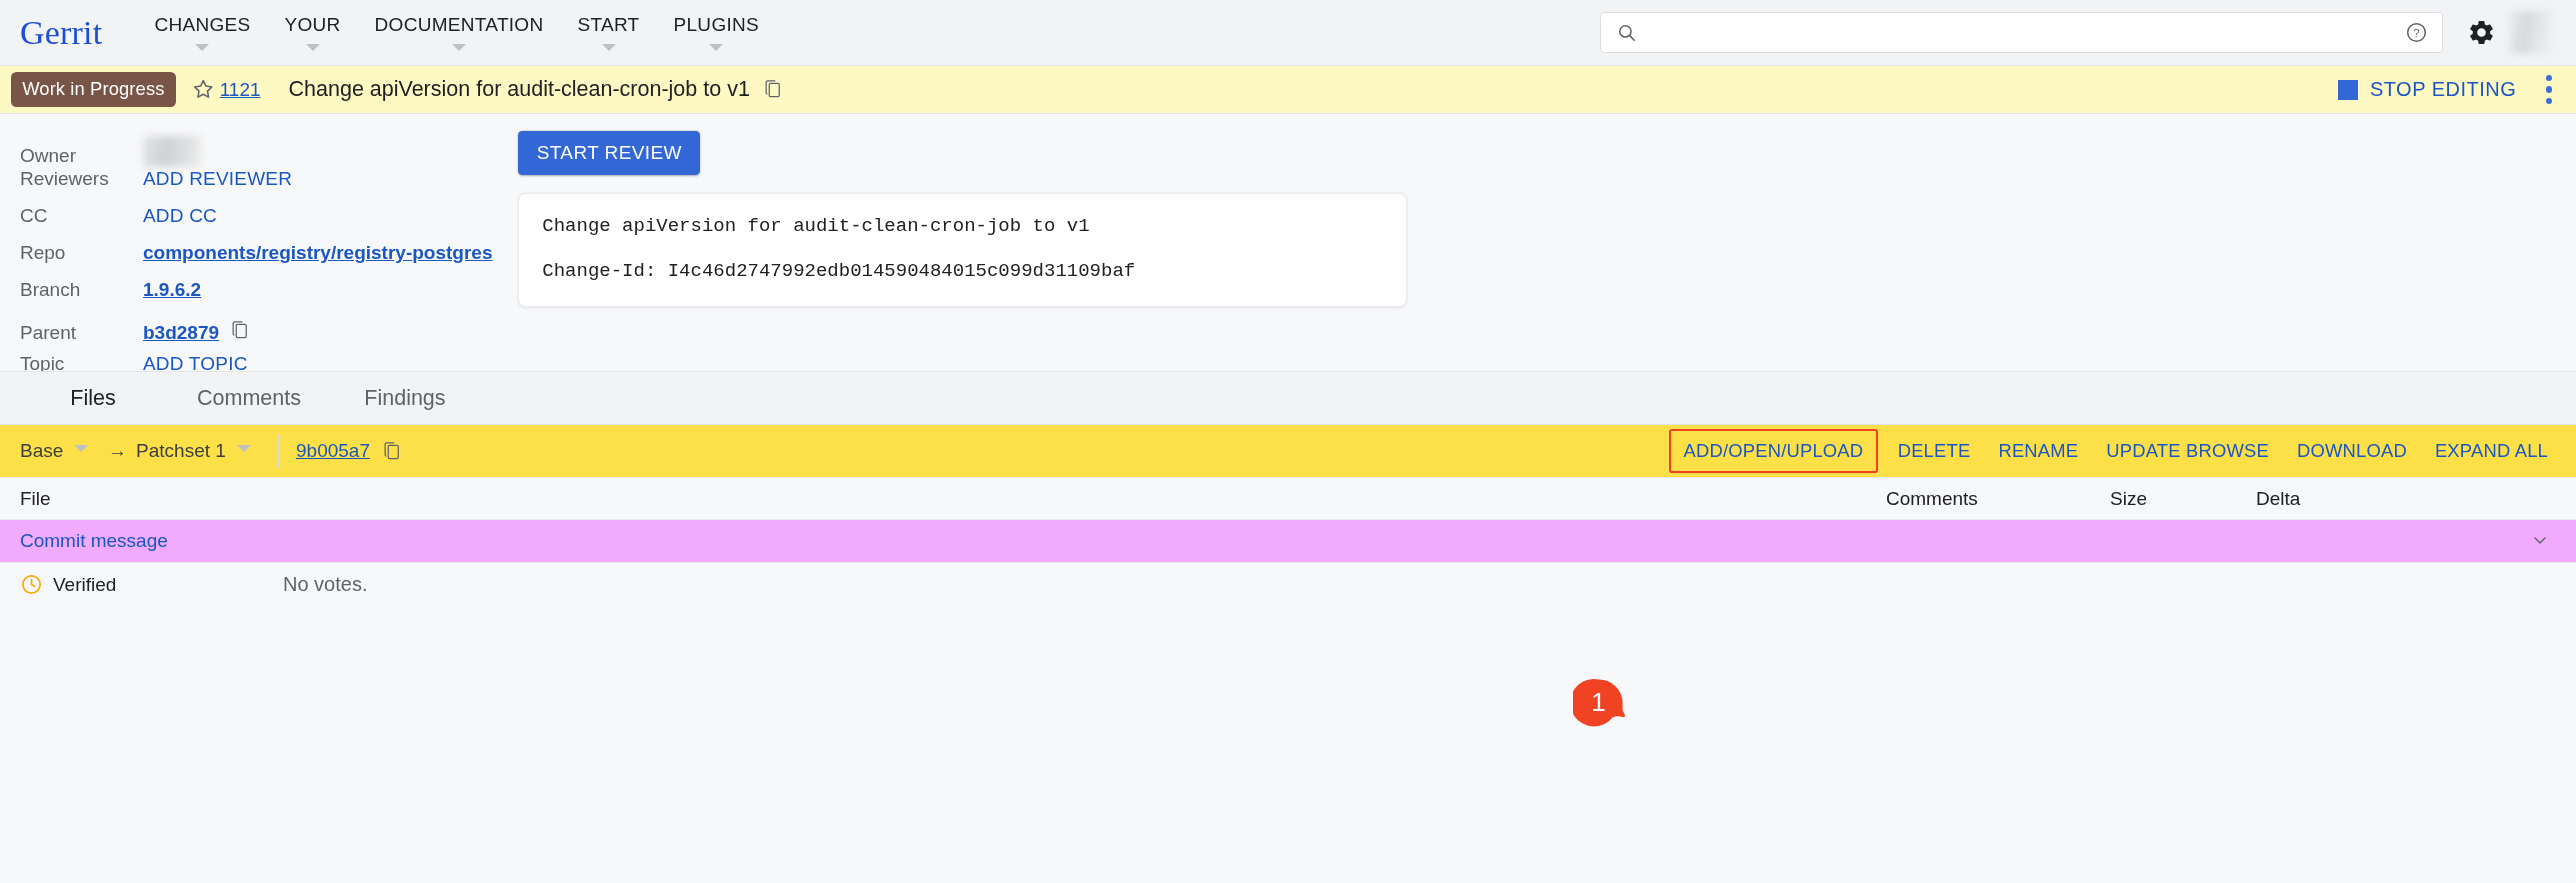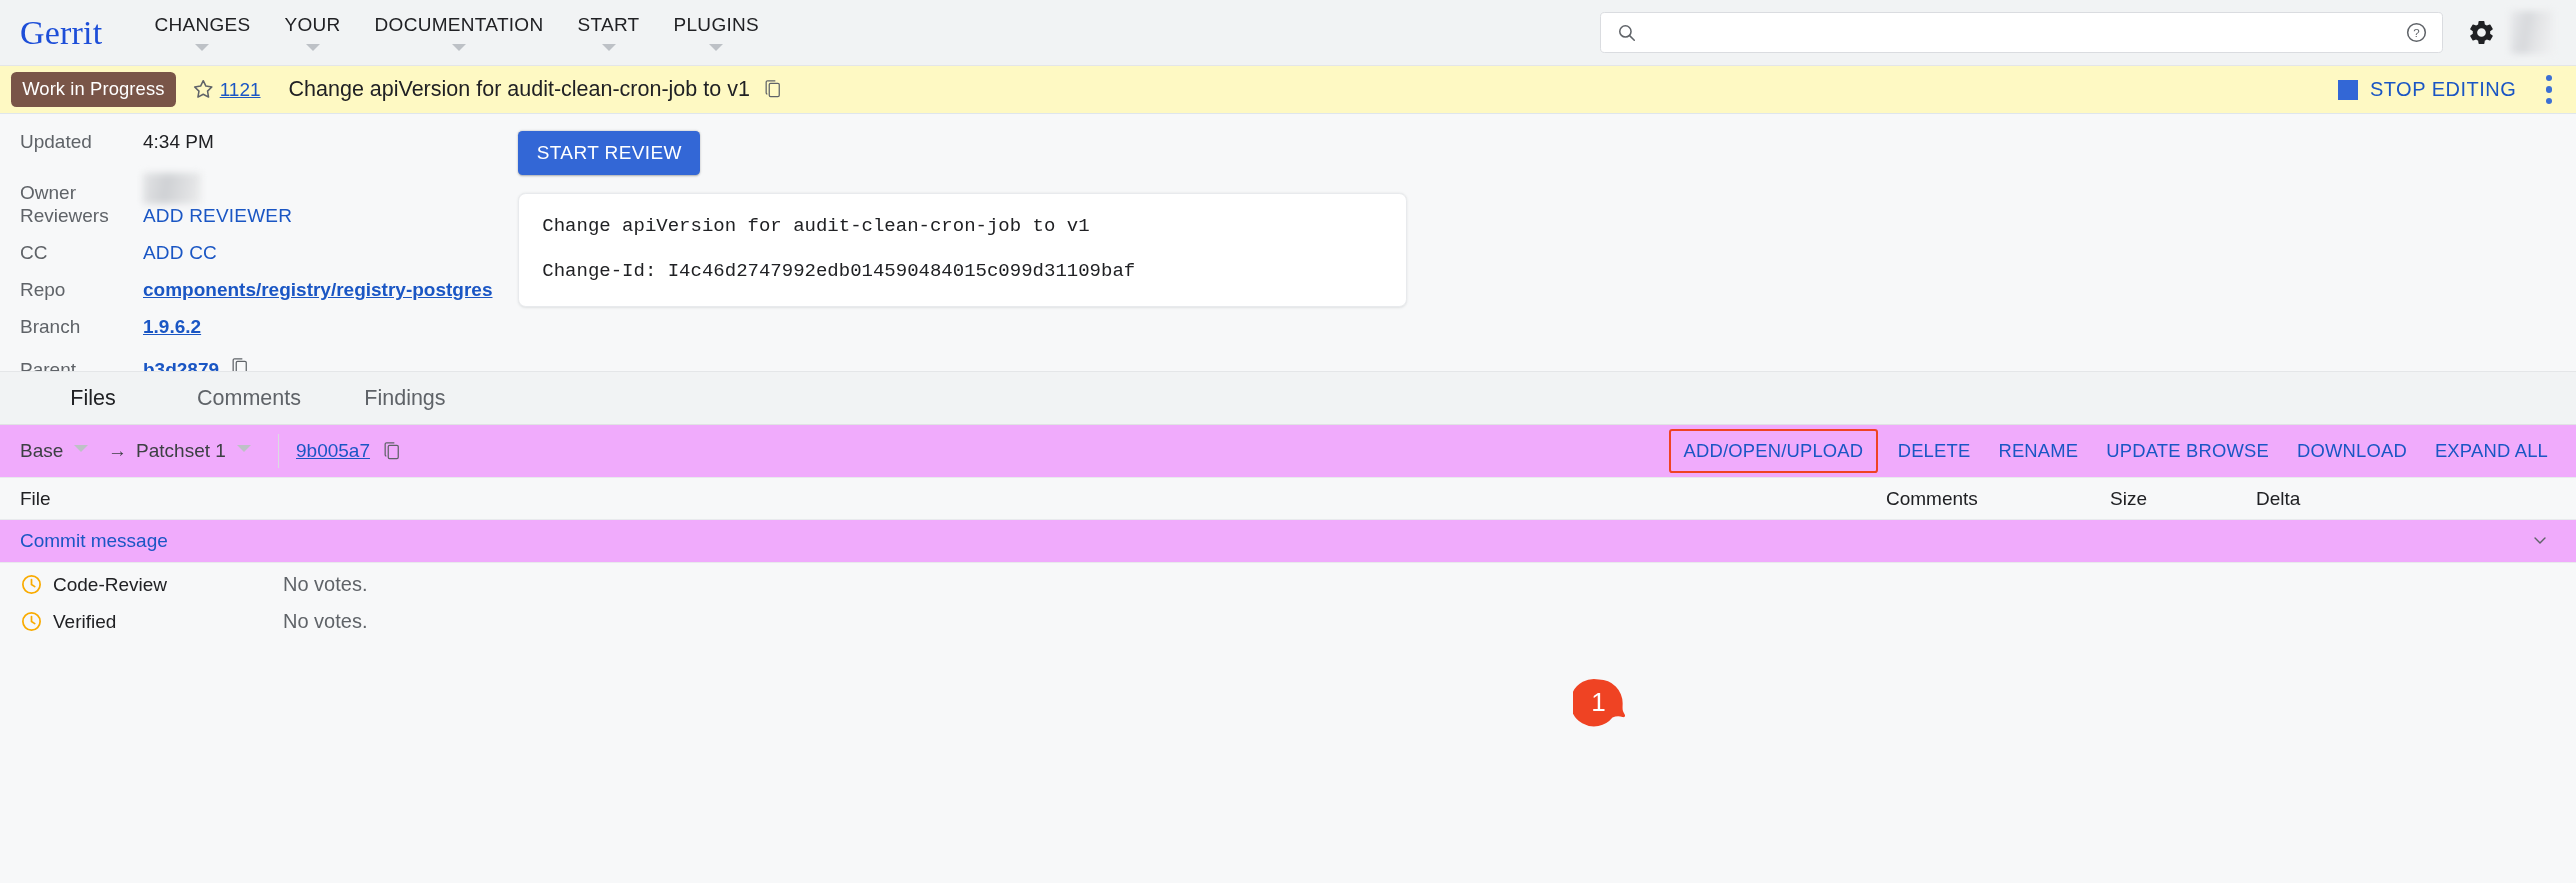--- a/index.html
+++ b/index.html
@@ -132,21 +132,21 @@
     position: relative;
   }
   .tab {
     font-size: 21.5px; color: #5f6368; cursor: pointer;
     padding: 0 31px; min-width: 146px; text-align: center;
   }
   .tab.active { color: #202124; }
 
   
   .actions-row {
-    height: 52px; background: #f0abfc; display: flex; align-items: center;
+    height: 52px; background: #fde047; display: flex; align-items: center;
     padding-left: 20px; position: relative;
   }
   .ps-text { font-size: 19px; color: #3c4043; }
   .ps-caret {
     width: 0; height: 0; margin: 0 10.7px;
     border-left: 7px solid transparent; border-right: 7px solid transparent;
     border-top: 7.7px solid #bdc1c6; display: inline-block; position: relative; top: -2.3px;
   }
   .arrow { font-size: 19px; color: #3c4043; margin: 0 9.2px; }
   .vdiv { width: 0.8px; height: 34px; background: #dadce0; margin: 0 17px; }
@@ -255,24 +255,20 @@
     <div class="kebab">
       <i></i>
       <i></i>
       <i></i>
     </div>
   </div>
 
   <div class="change-body">
 
     <div class="meta">
-      <div class="meta-row">
-        <div class="meta-label">Updated</div>
-        <div class="meta-value">4:34 PM</div>
-      </div>
       <div class="meta-row">
         <div class="meta-label">Owner</div>
         <div class="owner-blur"></div>
       </div>
       <div class="meta-row">
         <div class="meta-label">Reviewers</div>
         <div class="meta-link caps">ADD REVIEWER</div>
       </div>
       <div class="meta-row">
         <div class="meta-label">CC</div>

